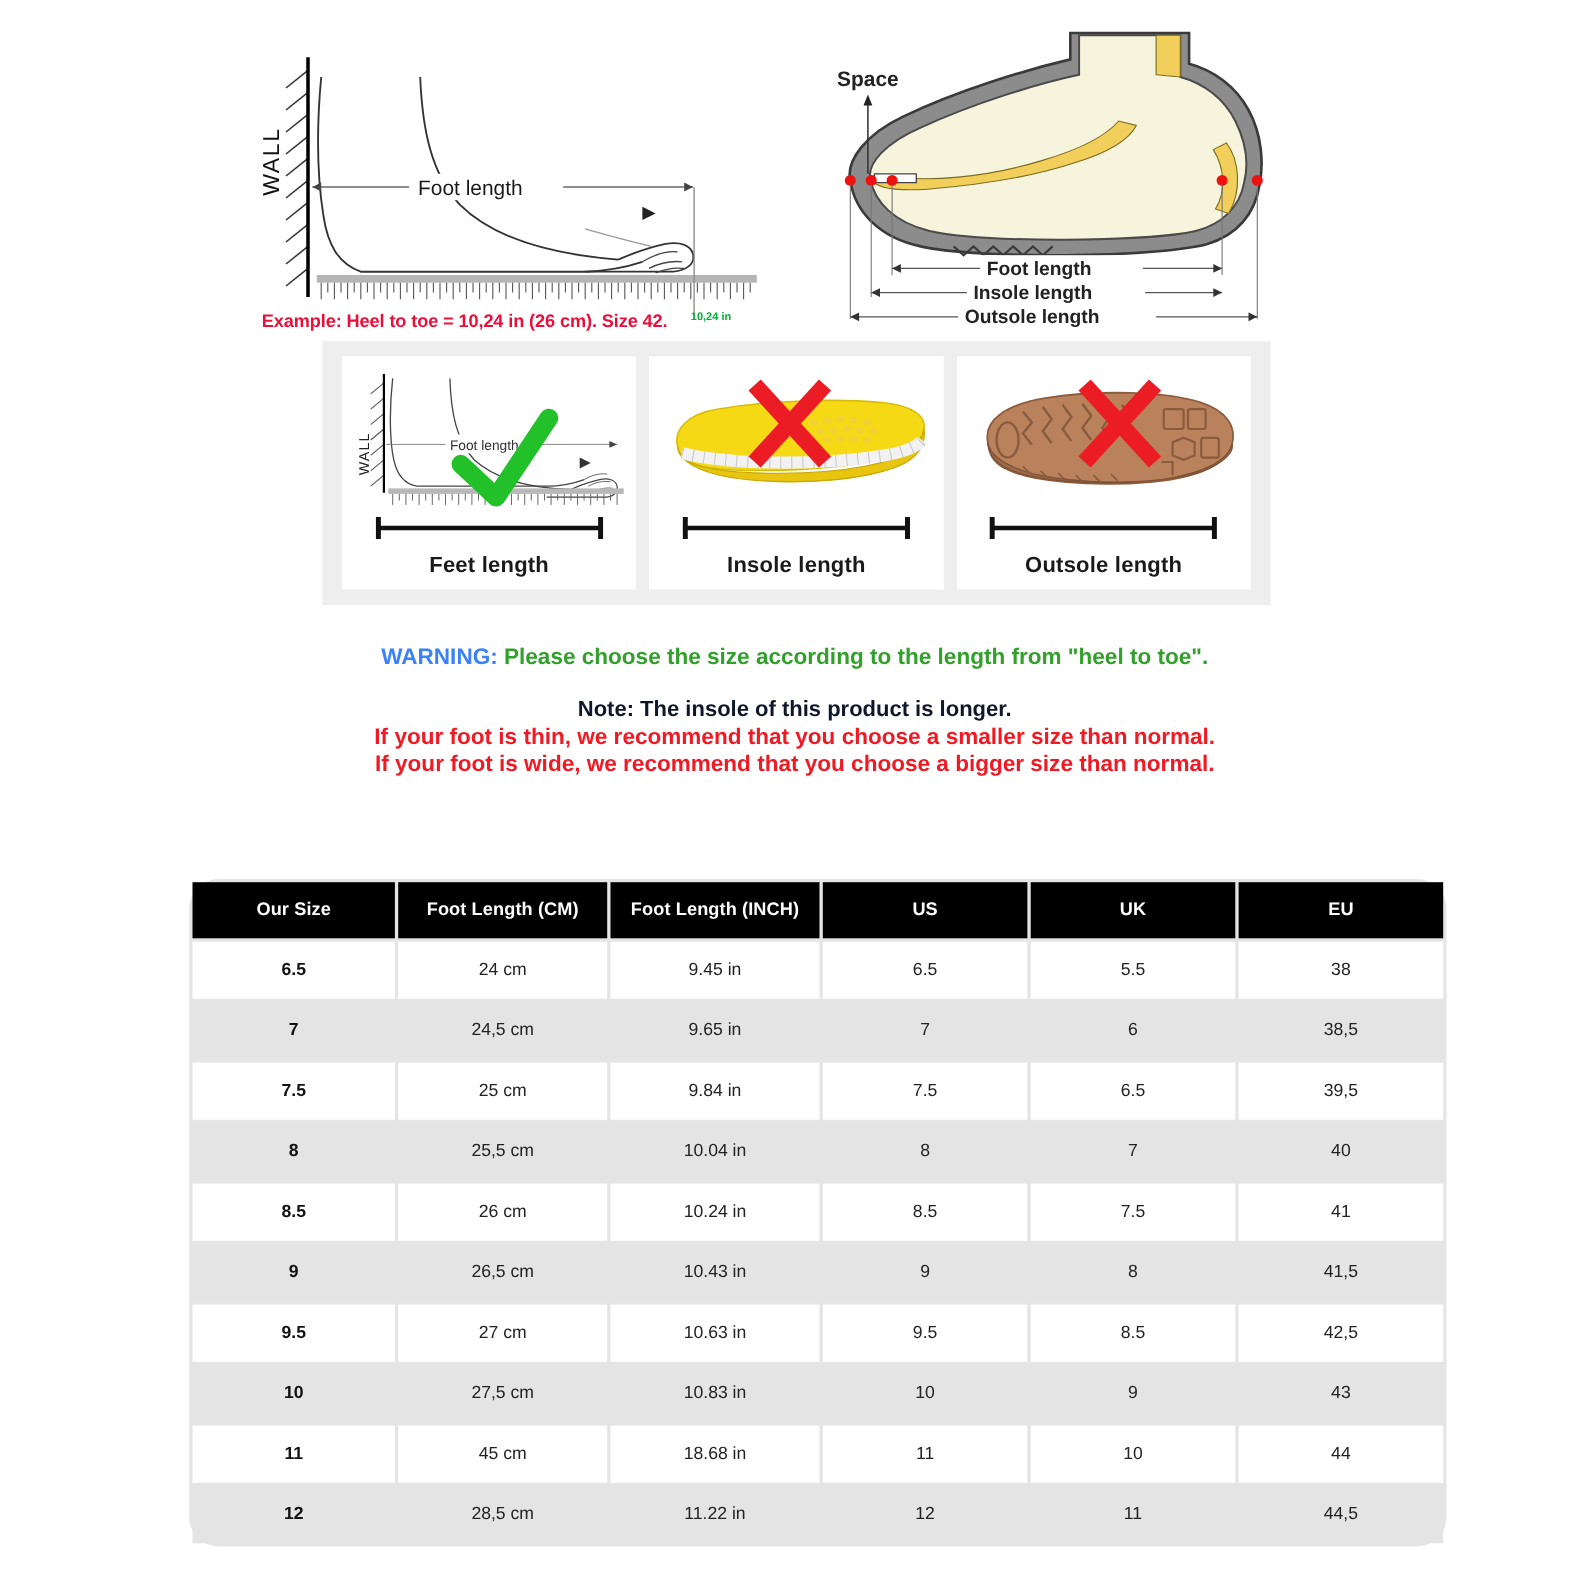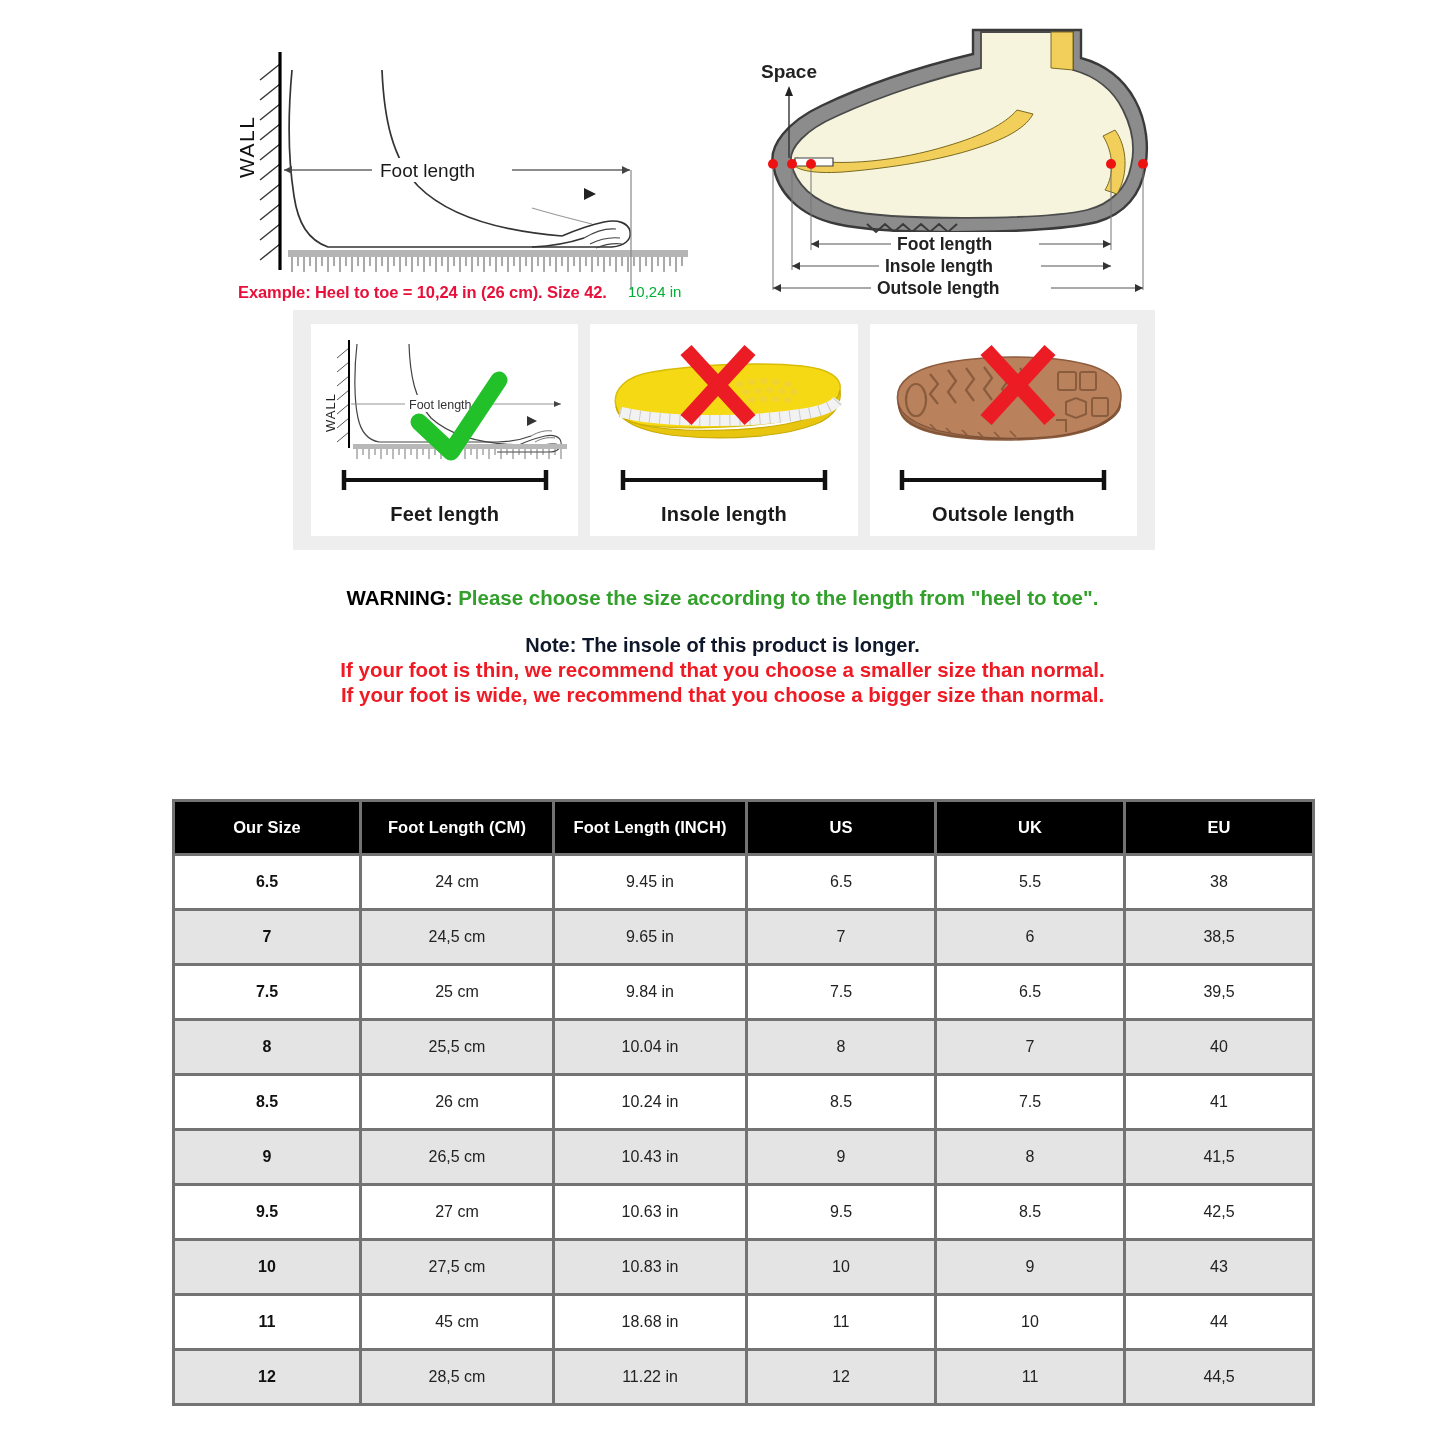--- a/index.html
+++ b/index.html
@@ -40,22 +40,22 @@
     left: 238px; top: 283px;
     font-size: 16.5px;
     font-weight: bold;
     color: #e8103a;
     white-space: nowrap;
     letter-spacing: -0.1px;
   }
   .example-value {
     position: absolute;
     left: 628px; top: 283px;
-    font-size: 15px;
-    font-weight: normal;
+    font-size: 10px;
+    font-weight: bold;
     color: #00b034;
     white-space: nowrap;
   }
 
   
   .panel-strip {
     position: absolute;
     left: 293px; top: 310px;
     width: 862px; height: 240px;
     background: #eeeeee;
@@ -108,21 +108,21 @@
   }
   .note-line {
     font-weight: bold;
     white-space: nowrap;
     line-height: 1.02;
   }
   .line-warning {
     font-size: 20.5px;
     margin-bottom: 26px;
   }
-  .warn-key { color: #000000; }
+  .warn-key { color: #3b82f6; }
   .warn-body { color: #33a02c; }
 
   .line-note {
     font-size: 20px;
     color: #0f172a;
     margin-bottom: 5px;
   }
   .line-thin, .line-wide {
     font-size: 20.5px;
     color: #ef1a24;
@@ -138,22 +138,23 @@
   
   .size-table-wrap {
     position: absolute;
     left: 172px; top: 799px;
     width: 1104px;
   }
   table.size-table {
     width: 1104px;
     border-collapse: separate;
     border-spacing: 3px;
-    background: #737373;
+    background: #e5e5e5;
     table-layout: fixed;
+    border-radius: 27px;
   }
   table.size-table th {
     background: #000000;
     color: #ffffff;
     font-size: 16.5px;
     font-weight: bold;
     height: 49px;
     text-align: center;
     letter-spacing: 0.1px;
   }

